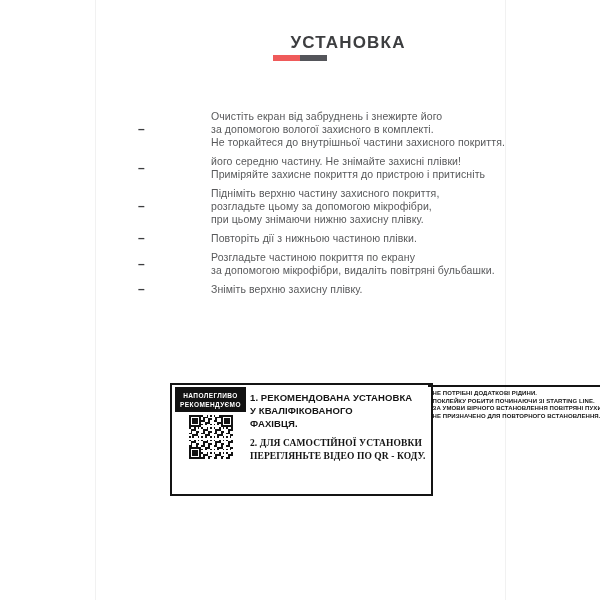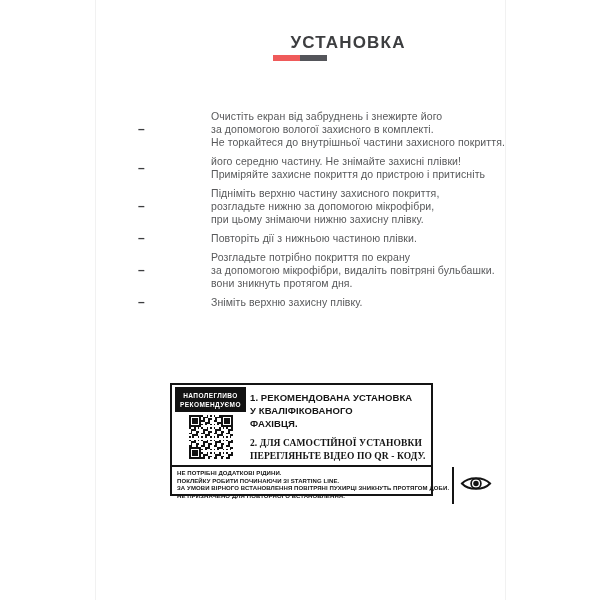--- a/index.html
+++ b/index.html
@@ -27,21 +27,21 @@
   .item{display:flex;align-items:center;margin-bottom:6px;}
   .dash{
     width:27px;flex-shrink:0;font-size:12px;font-weight:700;color:#3d3e40;
     line-height:13px;
   }
   .lines{font-size:10.5px;line-height:13px;color:#58595b;letter-spacing:0.1px;white-space:nowrap;margin-left:46px;}
   
   .rec-box{
     position:absolute;left:170px;top:383px;width:263px;height:113px;
     box-sizing:border-box;border:2px solid #141414;background:#fff;
-    display:flex;flex-direction:column;color:#141414;
+    display:flex;color:#141414;
   }
   .box-top{display:flex;flex:1;}
   .left-col{width:77px;flex-shrink:0;display:flex;flex-direction:column;align-items:center;}
   .rec-header{
     margin-top:2px;background:#121212;color:#ffffff;width:71px;
     font-size:6.5px;font-weight:700;text-align:center;line-height:9px;
     padding:4px 0 3px;letter-spacing:0.4px;
   }
   .qr{margin-top:1px;}
   .right-col{
@@ -83,36 +83,35 @@
     <span class="dash">–</span>
     <div class="lines">
       <div>його середню частину. Не знімайте захисні плівки!</div>
       <div>Приміряйте захисне покриття до пристрою і притисніть</div>
     </div>
   </div>
   <div class="item">
     <span class="dash">–</span>
     <div class="lines">
       <div>Підніміть верхню частину захисного покриття,</div>
-      <div>розгладьте нижню за допомогою мікрофібри,</div>
+      <div>розгладьте цьому за допомогою мікрофібри,</div>
       <div>при цьому знімаючи нижню захисну плівку.</div>
     </div>
   </div>
   <div class="item">
     <span class="dash">–</span>
     <div class="lines">
       <div>Повторіть дії з нижньою частиною плівки.</div>
     </div>
   </div>
   <div class="item">
     <span class="dash">–</span>
     <div class="lines">
-      <div>Розгладьте потрібно покриття по екрану</div>
+      <div>Розгладьте частиною покриття по екрану</div>
       <div>за допомогою мікрофібри, видаліть повітряні бульбашки.</div>
-      <div>вони зникнуть протягом дня.</div>
     </div>
   </div>
   <div class="item">
     <span class="dash">–</span>
     <div class="lines">
       <div>Зніміть верхню захисну плівку.</div>
     </div>
   </div>
 </div>
 

